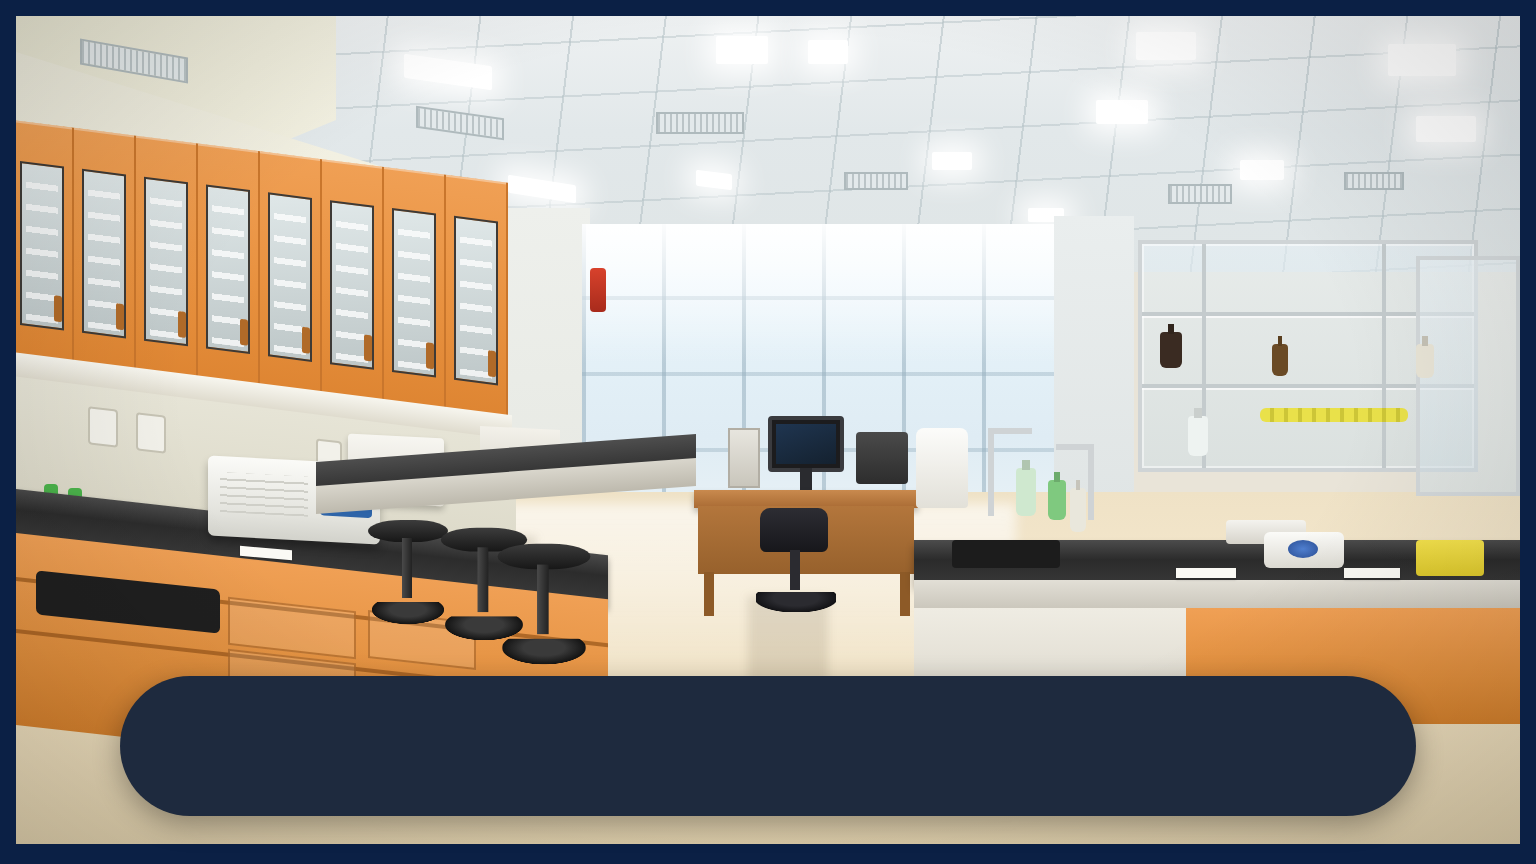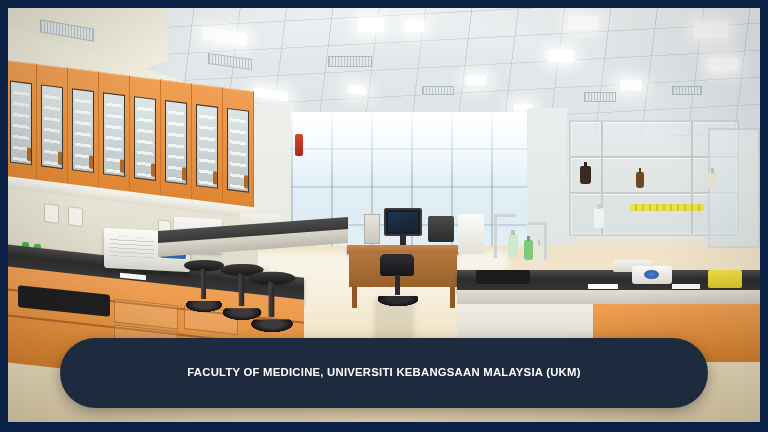--- a/index.html
+++ b/index.html
@@ -762,16 +762,15 @@
         <div class="dial"></div>
       </div>
     <div class="papers" style="left:580px;top:276px;width:30px;"></div>
     <div class="papers" style="left:664px;top:276px;width:28px;"></div>
     <div class="yellow-box"></div>
 
     <div class="vignette"></div>
   </div>
 
   <div class="banner">
-    <div class="banner-sub">FACULTY OF MEDICINE, UNIVERSITI KEBANGSAAN MALAYSIA (UKM)</div>
   </div>
 
 </div>
 
 </body></html>

